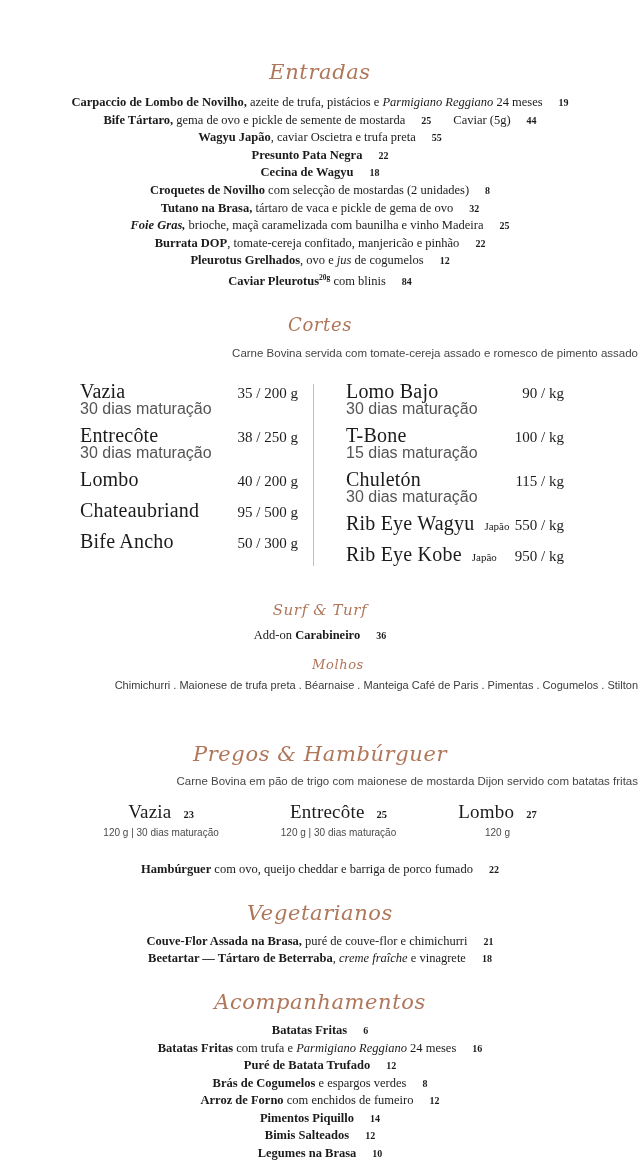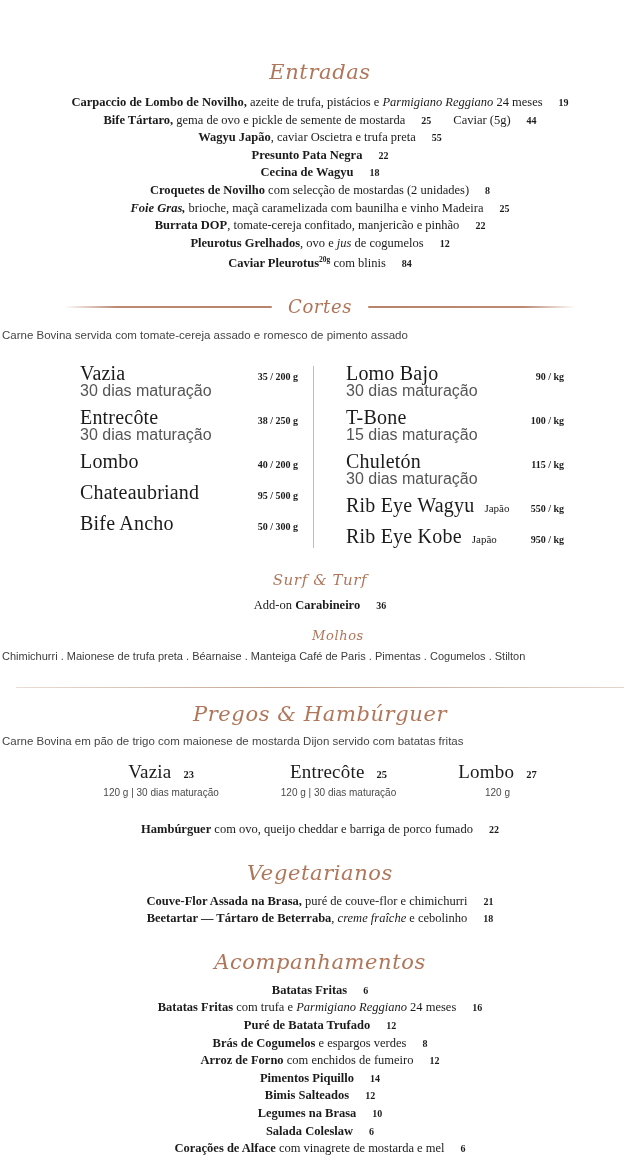--- a/index.html
+++ b/index.html
@@ -22,67 +22,68 @@
   .lines{margin-top:10px;}
   .dish-line{text-align:center;font-size:12.5px;line-height:16.6px;white-space:nowrap;}
   .seg-b{font-weight:bold;}
   .seg-bi{font-weight:bold;font-style:italic;}
   .seg-i{font-style:italic;}
   .seg-reg{font-weight:normal;}
   .seg-p{font-weight:bold;font-size:10px;margin-left:16px;}
   .seg-x{margin-left:22px;}
   .seg-sup{font-weight:bold;font-size:7.5px;vertical-align:5px;}
 
-  .section-divider{display:flex;align-items:center;margin:22px 62px 0 62px;gap:16px;}
+  .section-divider{display:flex;align-items:center;margin:22px 62px 0 62px;flex-direction:column;}
   .rule-l{flex:1;height:2px;border-radius:2px;
     background:linear-gradient(90deg, rgba(176,118,90,0), rgba(176,118,90,.85) 25%, rgba(176,118,90,.9));}
   .rule-r{flex:1;height:2px;border-radius:2px;
     background:linear-gradient(90deg, rgba(176,118,90,.9), rgba(176,118,90,.85) 75%, rgba(176,118,90,0));}
 
-  .sans-note{font-family:"Liberation Sans", sans-serif;text-align:left;
+  .sans-note{font-family:"Liberation Sans", sans-serif;text-align:right;
     font-size:11.5px;line-height:14px;color:#454545;margin-top:9px;}
 
   .cortes-wrap{position:relative;margin-top:20px;padding:0 74px 0 78px;display:flex;}
   .col-l{width:218px;margin-right:48px;}
   .col-r{flex:1;}
   .v-divider{position:absolute;left:311px;top:4px;bottom:8px;width:1px;background:#d9b5a2;}
   .cut{margin-bottom:9px;}
   .cut-top{display:flex;align-items:baseline;}
   .cut-name{font-size:20px;line-height:22px;letter-spacing:.2px;}
   .cut-tag{font-size:11px;margin-left:10px;}
-  .cut-price{margin-left:auto;font-size:10px;font-weight:bold;white-space:nowrap;}
+  .cut-price{margin-left:auto;font-size:15px;font-weight:normal;white-space:nowrap;}
   .cut-sub{font-family:"Liberation Sans", sans-serif;font-size:16px;line-height:13px;color:#555;}
 
   .addon{margin-top:7px;}
   .sauces{font-size:11px;color:#3b3b3b;margin-top:5px;}
 
   .full-rule{margin:24px 14px 0 14px;height:1.5px;border-radius:2px;
     background:linear-gradient(90deg,#e9ddd6,#c5a28e 45%,#d3bcae 75%,#e4d5cc);}
 
   .prego-cols{display:flex;justify-content:center;gap:62px;margin-top:12px;}
   .prego-col{text-align:center;}
   .prego-top{display:flex;align-items:baseline;justify-content:center;}
   .prego-name{font-size:19px;line-height:24px;letter-spacing:.2px;}
   .prego-price{font-size:10.5px;font-weight:bold;margin-left:12px;}
   .prego-sub{font-family:"Liberation Sans", sans-serif;font-size:10px;line-height:13px;color:#4a4a4a;margin-top:2px;} .mt-8{margin-top:8px;} .mt-12{margin-top:12px;padding-left:36px;}
-  .mt-14{margin-top:14px;} .mt-22{margin-top:22px;}
+  .mt-14{margin-top:26px;} .mt-22{margin-top:22px;}
 </style>
 </head>
 <body>
 
 <div class="page">
 
   <h1 class="script h-lg">Entradas</h1>
   <div class="lines">
       <div class="dish-line"><span class="seg-b">Carpaccio de Lombo de Novilho,</span><span class="seg-reg"> azeite de trufa, pistácios e </span><span class="seg-i">Parmigiano Reggiano</span><span class="seg-reg"> 24 meses</span><span class="seg-p">19</span></div>
       <div class="dish-line"><span class="seg-b">Bife Tártaro,</span><span class="seg-reg"> gema de ovo e pickle de semente de mostarda</span><span class="seg-p">25</span><span class="seg-x">Caviar (5g)</span><span class="seg-p">44</span></div>
       <div class="dish-line"><span class="seg-b">Wagyu Japão</span><span class="seg-reg">, caviar Oscietra e trufa preta</span><span class="seg-p">55</span></div>
       <div class="dish-line"><span class="seg-b">Presunto Pata Negra</span><span class="seg-p">22</span></div>
       <div class="dish-line"><span class="seg-b">Cecina de Wagyu</span><span class="seg-p">18</span></div>
       <div class="dish-line"><span class="seg-b">Croquetes de Novilho</span><span class="seg-reg"> com selecção de mostardas (2 unidades)</span><span class="seg-p">8</span></div>
+      <div class="dish-line"><span class="seg-b">Tutano na Brasa,</span><span class="seg-reg"> tártaro de vaca e pickle de gema de ovo</span><span class="seg-p">32</span></div>
       <div class="dish-line"><span class="seg-bi">Foie Gras,</span><span class="seg-reg"> brioche, maçã caramelizada com baunilha e vinho Madeira</span><span class="seg-p">25</span></div>
       <div class="dish-line"><span class="seg-b">Burrata DOP</span><span class="seg-reg">, tomate-cereja confitado, manjericão e pinhão</span><span class="seg-p">22</span></div>
       <div class="dish-line"><span class="seg-b">Pleurotus Grelhados</span><span class="seg-reg">, ovo e </span><span class="seg-i">jus</span><span class="seg-reg"> de cogumelos</span><span class="seg-p">12</span></div>
       <div class="dish-line"><span class="seg-b">Caviar Pleurotus</span><span class="seg-sup">20g</span><span class="seg-reg"> com blinis</span><span class="seg-p">84</span></div>
     </div>
 
   <div class="section-divider">
     <span class="rule-l"></span>
     <span class="script h-md">Cortes</span>
     <span class="rule-r"></span>
@@ -199,21 +200,21 @@
         <div class="prego-sub">120 g</div>
       </div>
     </div>
   <div class="mt-22">
       <div class="dish-line"><span class="seg-b">Hambúrguer</span><span class="seg-reg"> com ovo, queijo cheddar e barriga de porco fumado</span><span class="seg-p">22</span></div>
     </div>
 
   <h2 class="script h-lg mt-22">Vegetarianos</h2>
   <div class="lines mt-8">
       <div class="dish-line"><span class="seg-b">Couve-Flor Assada na Brasa,</span><span class="seg-reg"> puré de couve-flor e chimichurri</span><span class="seg-p">21</span></div>
-      <div class="dish-line"><span class="seg-b">Beetartar — Tártaro de Beterraba</span><span class="seg-reg">, </span><span class="seg-i">creme fraîche</span><span class="seg-reg"> e cebolinho</span><span class="seg-p">18</span></div>
+      <div class="dish-line"><span class="seg-b">Beetartar — Tártaro de Beterraba</span><span class="seg-reg">, </span><span class="seg-i">creme fraîche</span><span class="seg-reg"> e vinagrete</span><span class="seg-p">18</span></div>
     </div>
 
   <h2 class="script h-lg mt-22">Acompanhamentos</h2>
   <div class="lines mt-8">
       <div class="dish-line"><span class="seg-b">Batatas Fritas</span><span class="seg-p">6</span></div>
       <div class="dish-line"><span class="seg-b">Batatas Fritas</span><span class="seg-reg"> com trufa e </span><span class="seg-i">Parmigiano Reggiano</span><span class="seg-reg"> 24 meses</span><span class="seg-p">16</span></div>
       <div class="dish-line"><span class="seg-b">Puré de Batata Trufado</span><span class="seg-p">12</span></div>
       <div class="dish-line"><span class="seg-b">Brás de Cogumelos</span><span class="seg-reg"> e espargos verdes</span><span class="seg-p">8</span></div>
       <div class="dish-line"><span class="seg-b">Arroz de Forno</span><span class="seg-reg"> com enchidos de fumeiro</span><span class="seg-p">12</span></div>
       <div class="dish-line"><span class="seg-b">Pimentos Piquillo</span><span class="seg-p">14</span></div>

